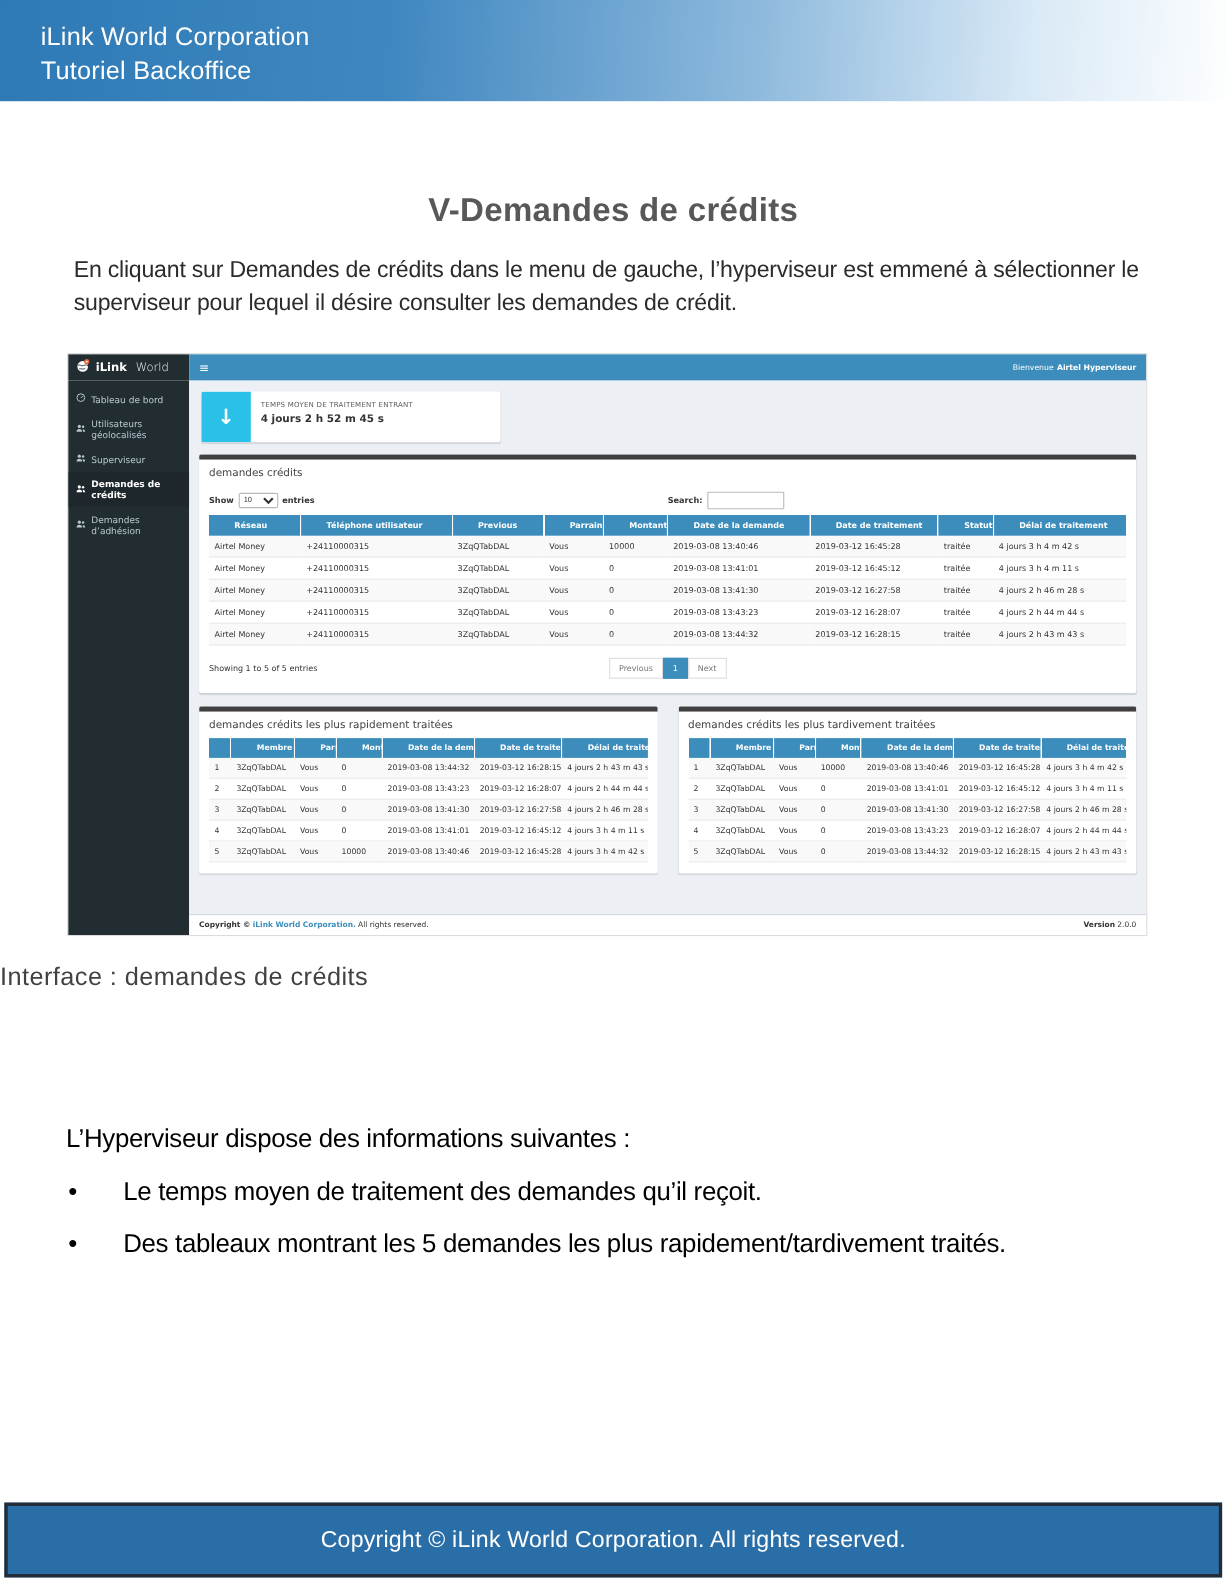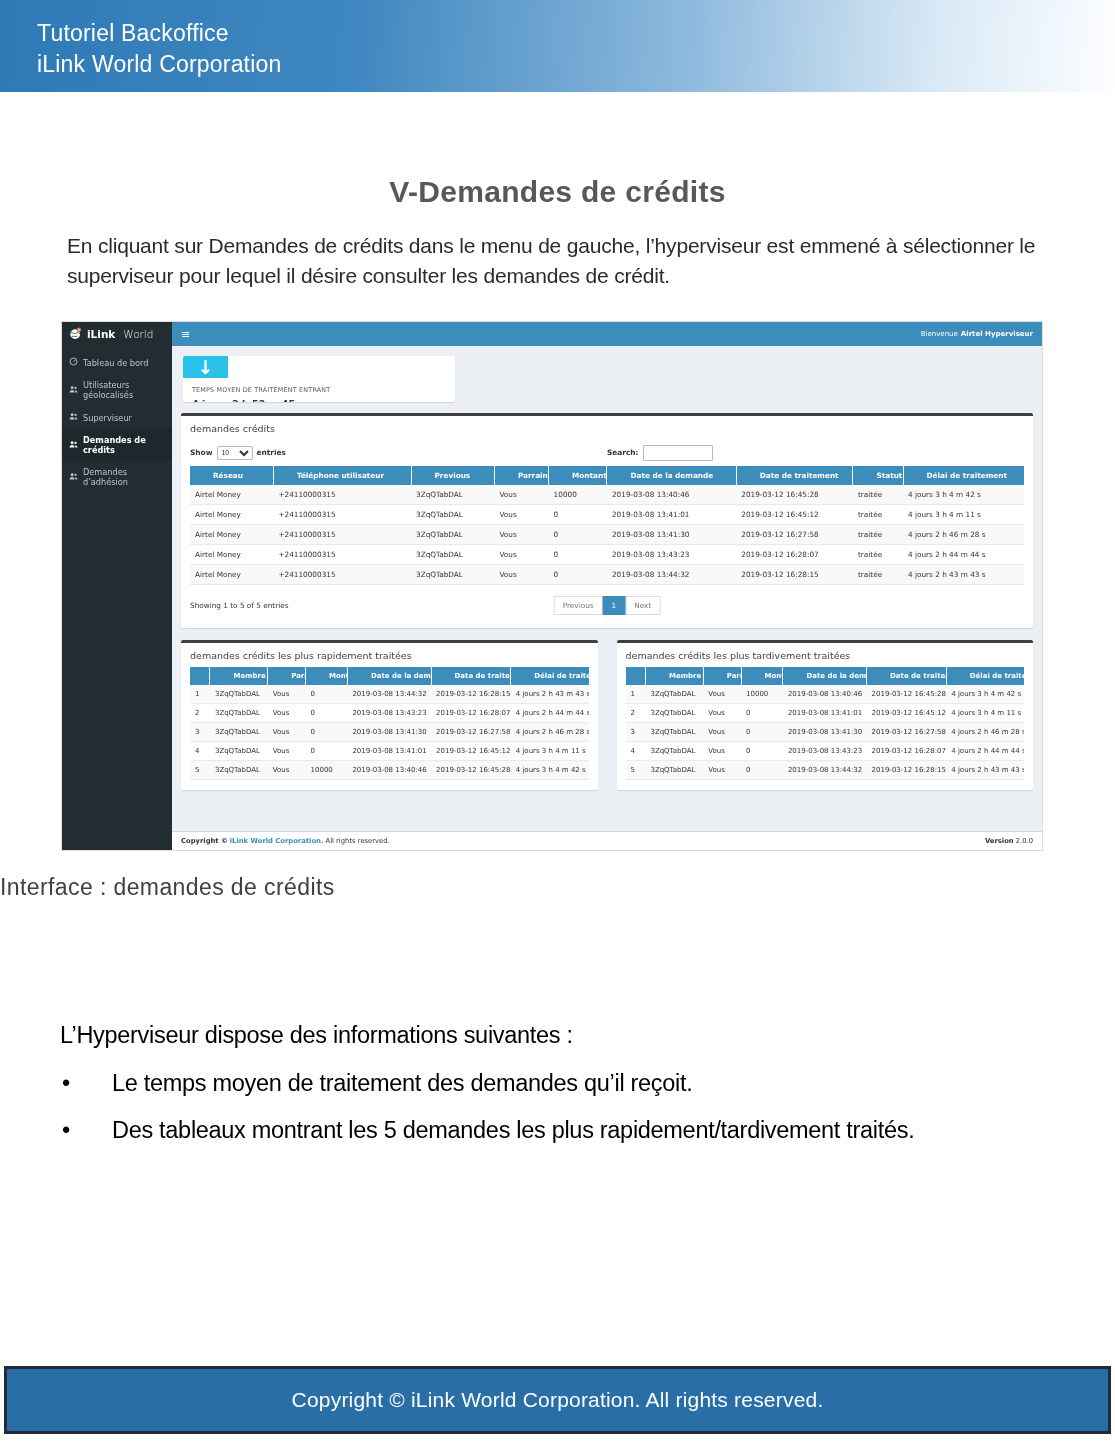--- a/index.html
+++ b/index.html
@@ -32,28 +32,28 @@
   .welcome .user { font-weight:700; margin-left:3px; }
 
   .sidebar { grid-row:2 / 4; grid-column:1; background:var(--sidebar,#222d32); padding-top:5px; }
   .side-item { display:flex; align-items:center; gap:5px; padding:6px 7px; color:#b8c7ce; font-size:8.2px; cursor:pointer; }
   .side-item.active { background:var(--sidebar-active,#1e282c); color:#fff; font-weight:700; }
   .side-item svg { flex:0 0 auto; }
 
   .content { grid-row:2; grid-column:2; background:#ecf0f5; padding:8px 9px; overflow:hidden; }
 
   .info-box { width:272px; height:46px; background:#fff; display:flex; margin:2px 0 11px 2px;
-    box-shadow:0 1px 1px rgba(0,0,0,.12); border-radius:2px; overflow:hidden;flex-direction:column; }
+    box-shadow:0 1px 1px rgba(0,0,0,.12); border-radius:2px; overflow:hidden; }
   .info-icon { width:45px; background:var(--aqua,#29c1e8); color:#fff; display:flex; align-items:center; justify-content:center; }
   .arrow-glyph::before { content:"\2193"; font-size:19px; font-weight:700; }
   .info-text { padding:8px 9px 0; }
   .info-label { font-size:6.4px; color:#5c5c5c; letter-spacing:0.2px; }
   .info-value { font-size:9.5px; font-weight:700; color:#333; margin-top:4px; }
 
-  .panel { background:#fff; border-radius:2px; box-shadow:0 1px 1px rgba(0,0,0,.12); margin-bottom:12px; border-top:3px solid #404040; }
+  .panel { background:#fff; border-radius:2px; box-shadow:0 1px 1px rgba(0,0,0,.12); margin-bottom:12px; border-top:5px solid #404040; }
   .panel-title { font-size:9.5px; color:#444; padding:7px 9px 6px; }
   .controls { position:relative; display:flex; align-items:center; padding:5px 9px 6px; font-size:7.4px; color:#333; height:15px; }
   .show-group { display:flex; align-items:center; gap:4px; font-weight:700; }
   select.entries { font-size:6.8px; width:36px; height:14px; border:1px solid #b9b9b9; border-radius:2px; background:#fff; color:#333; }
   .search-group { position:absolute; left:50%; display:flex; align-items:center; gap:4px; font-weight:700; }
   .search-input { width:64px; height:12px; border:1px solid #b9b9b9; border-radius:1px; font-size:7px; }
 
   table.grid { width:calc(100% - 18px); margin:0 9px 4px; border-collapse:collapse; table-layout:fixed;
     font-size:7.3px; color:#333; }
   table.grid th { background:var(--navbar,#3c8dbc); color:#fff; text-align:left; font-weight:700;
@@ -89,22 +89,22 @@
 
   
   .page-footer { position:absolute; top:1366px; left:4px; right:4px; height:68px; box-sizing:border-box;
     background:var(--footer-blue,#2a6ea7); border:3px solid #232b36; display:flex; align-items:center; justify-content:center;
     color:#fff; font-size:21px; letter-spacing:0.2px; }
 </style>
 </head>
 <body>
 
 <div class="page-header">
+  <div class="hline">iLink World Corporation</div>
   <div class="hline">Tutoriel Backoffice</div>
-  <div class="hline">iLink World Corporation</div>
 </div>
 
 <div class="doc-title">V-Demandes de crédits</div>
 <div class="intro">En cliquant sur Demandes de crédits dans le menu de gauche, l’hyperviseur est emmené à sélectionner le superviseur pour lequel il désire consulter les demandes de crédit.</div>
 
 <div class="shot">
 
   <div class="brand">
     <span>
       <svg width="13" height="13" viewBox="0 0 20 20">

